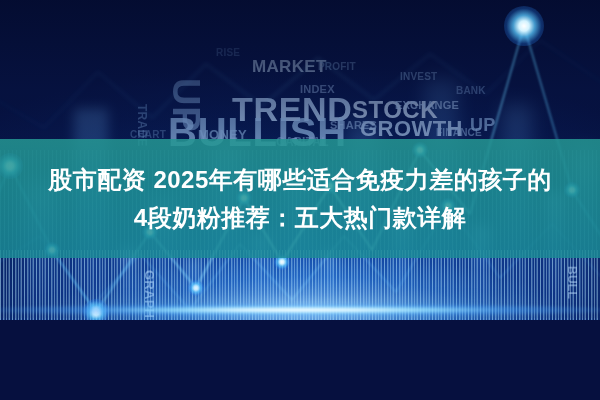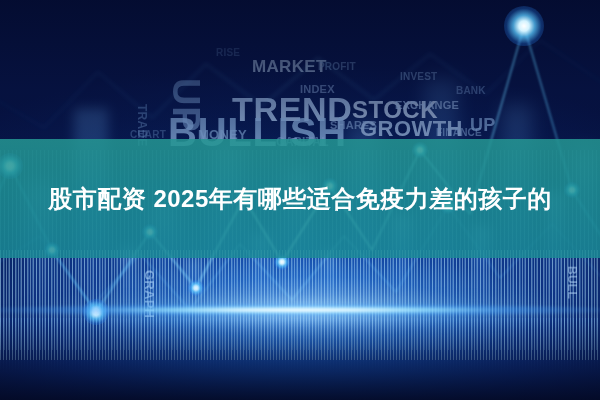--- a/index.html
+++ b/index.html
@@ -7,21 +7,21 @@
     padding: 0;
     background: #06103f;
   }
   body {
     font-family: "Liberation Sans", "DejaVu Sans", sans-serif;
   }
 
   #banner {
     position: relative;
     width: 600px;
-    height: 400px;
+    height: 320px;
     overflow: hidden;
     background: #061245;
   }
 
   
   .layer { position: absolute; left: 0; top: 0; width: 600px; height: 400px; }
 
   
   .bg-base {
     background:
@@ -267,15 +267,16 @@
   </div>
 
   <div class="haze"></div>
   <div class="glowline2"></div>
   <div class="glowline"></div>
 
   <div class="layer bg-botdark"></div>
 
   <div class="band">
     <div class="band-title">股市配资 2025年有哪些适合免疫力差的孩子的</div>
+    <div class="band-title">4段奶粉推荐：五大热门款详解</div>
   </div>
 
 </div>
 
 </body></html>

